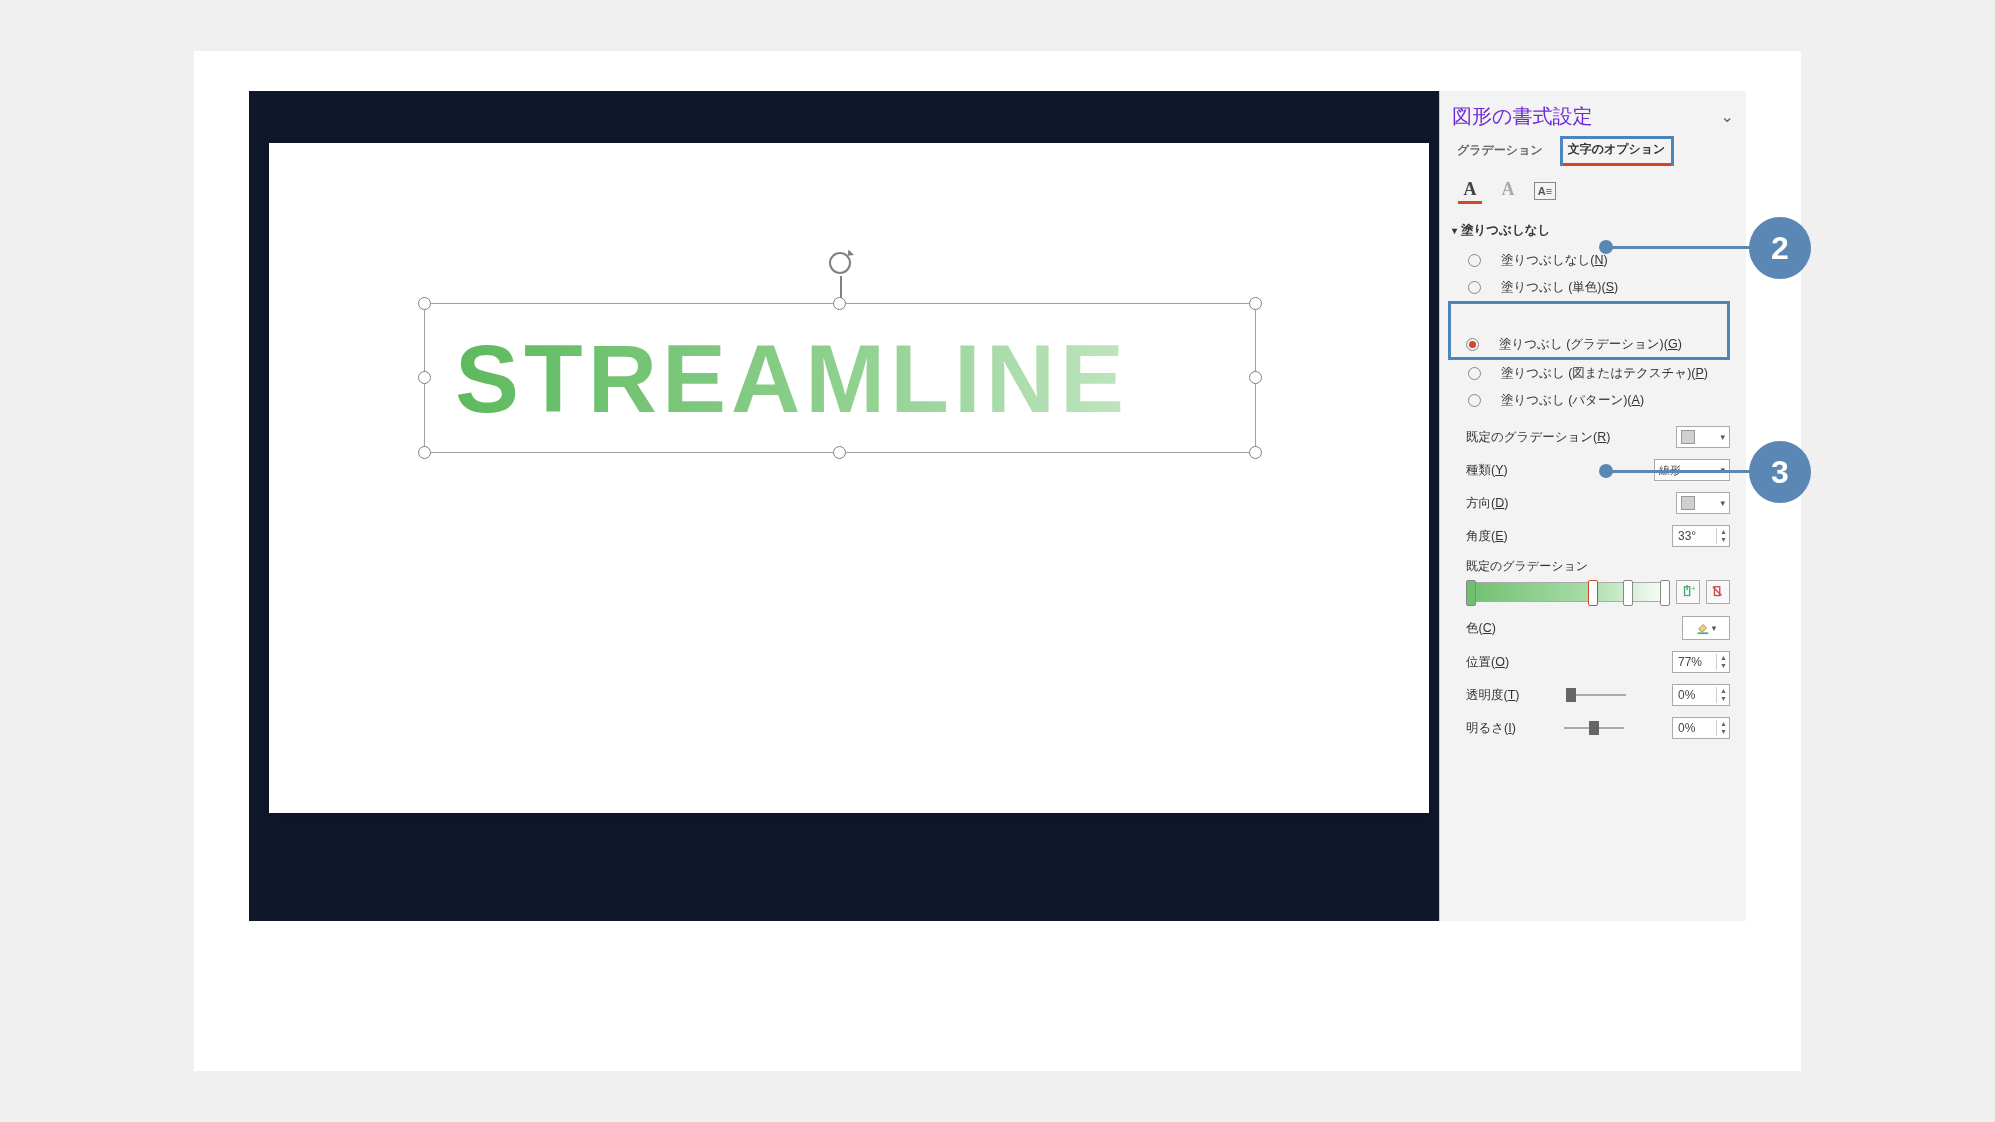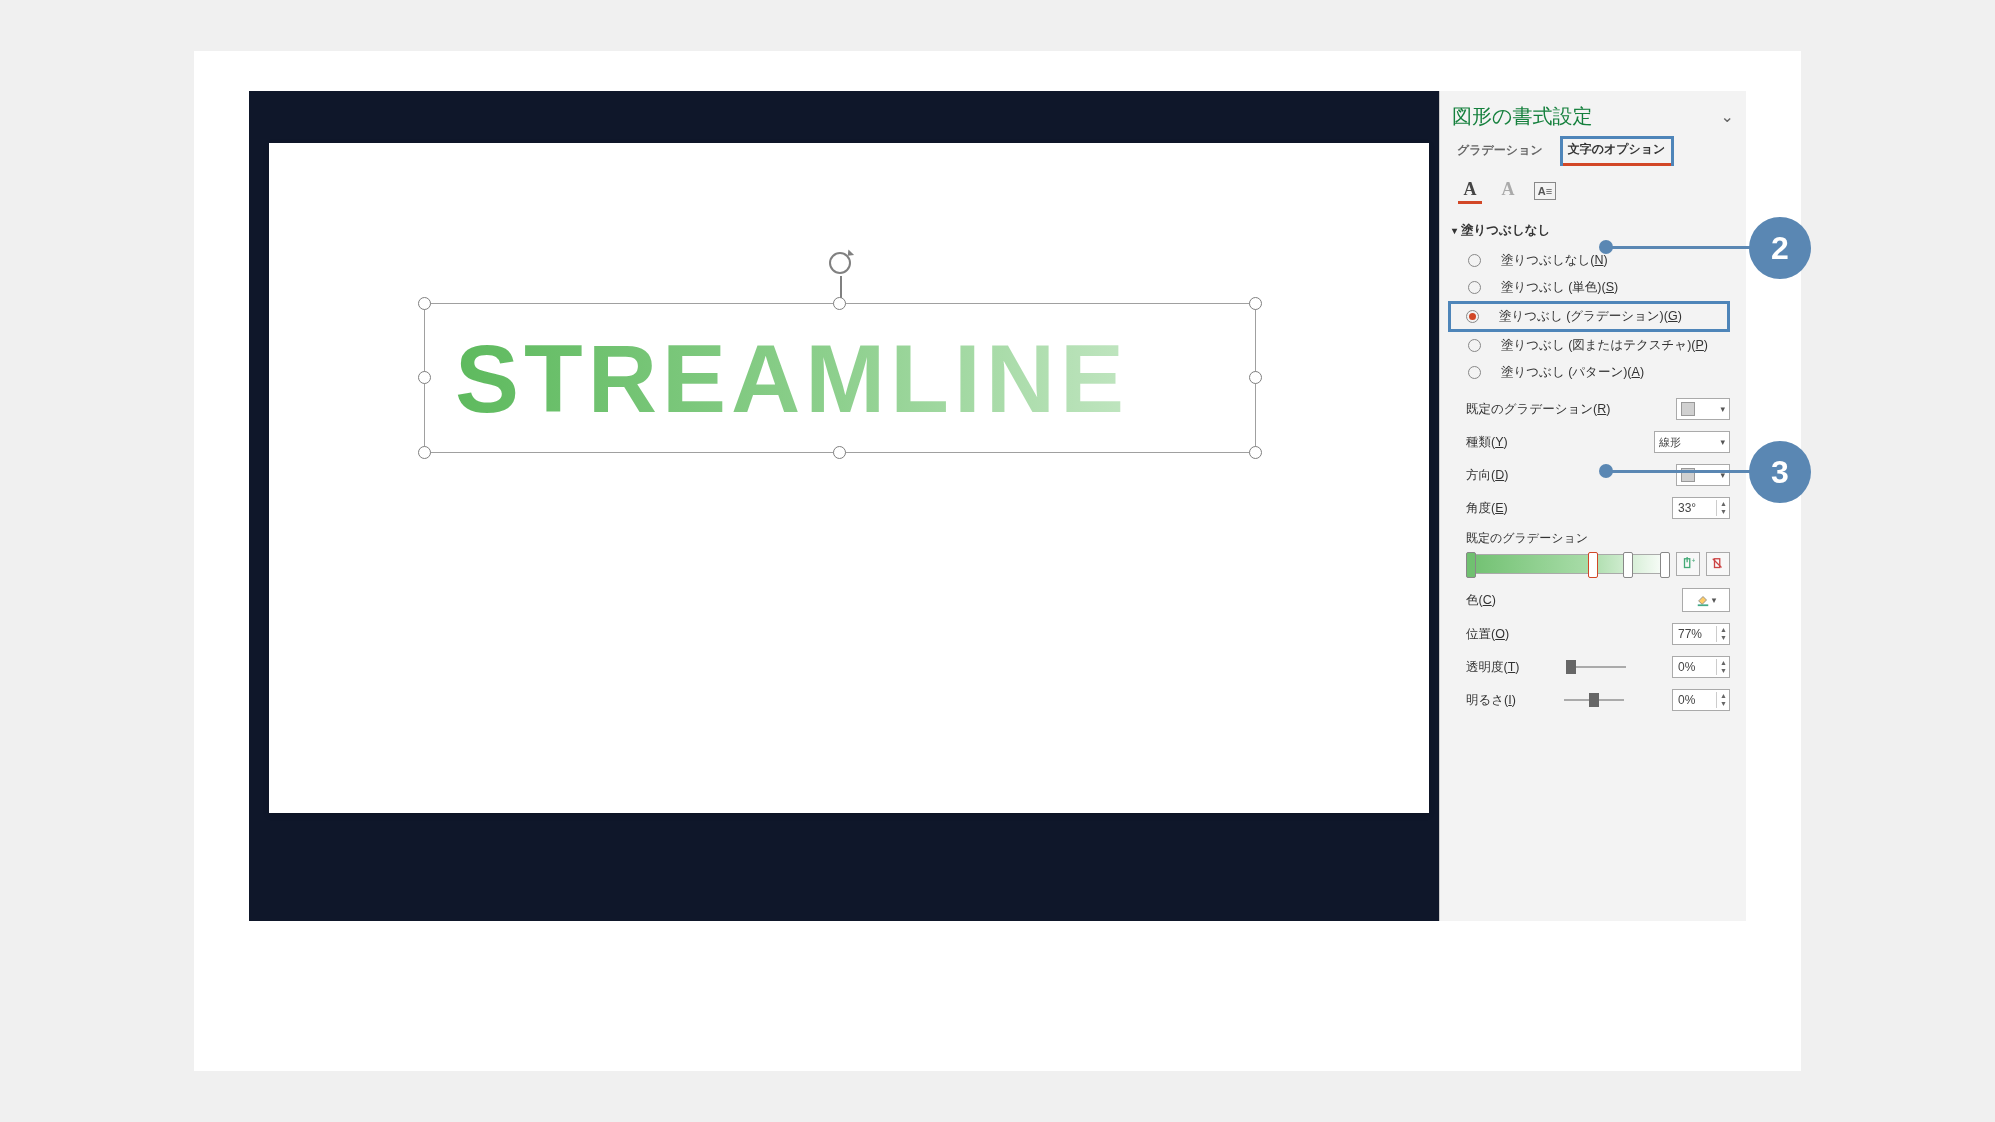--- a/index.html
+++ b/index.html
@@ -13,21 +13,21 @@
     .handle { position: absolute; width: 13px; height: 13px; background: #fff; border: 1.5px solid #808080; border-radius: 50%; }
     .h-tl { top: -7px; left: -7px; } .h-tm { top: -7px; left: calc(50% - 7px); } .h-tr { top: -7px; right: -7px; }
     .h-ml { top: calc(50% - 7px); left: -7px; } .h-mr { top: calc(50% - 7px); right: -7px; }
     .h-bl { bottom: -7px; left: -7px; } .h-bm { bottom: -7px; left: calc(50% - 7px); } .h-br { bottom: -7px; right: -7px; }
     .rotate { position: absolute; top: -52px; left: calc(50% - 11px); width: 22px; height: 22px; border: 2px solid #808080; border-radius: 50%; }
     .rotate::after { content: ""; position: absolute; top: 22px; left: 9px; width: 2px; height: 24px; background: #808080; }
     .rotate-arrow { position: absolute; top: -4px; right: -3px; width: 0; height: 0; border-left: 5px solid #808080; border-top: 4px solid transparent; border-bottom: 4px solid transparent; transform: rotate(135deg); }
     .gradient-text { font-size: 96px; font-weight: 800; letter-spacing: 5px; padding: 20px 30px; background: linear-gradient(90deg, #5ab85a 0%, #8ed08e 50%, #d5eed5 100%); -webkit-background-clip: text; background-clip: text; color: transparent; }
     .panel { width: 334px; background: #f3f3f3; border-left: 1px solid #ccc; padding: 12px 12px 0; font-size: 13px; color: #444; position: relative; }
     .panel-title-row { display: flex; align-items: center; justify-content: space-between; margin-bottom: 6px; }
-    .panel-title { font-size: 20px; color: #15803d; }
+    .panel-title { font-size: 20px; color: #6d28d9; }
     .chevron-down { font-size: 16px; color: #666; }
     .tabs { display: flex; gap: 12px; margin-bottom: 10px; align-items: center; }
     .tab { font-size: 12px; color: #666; padding: 3px 5px 4px; cursor: pointer; position: relative; font-weight: 700; }
     .tab.active { color: #333; font-weight: 700; }
     .tab.active::after { content: ""; position: absolute; left: 0; right: 0; bottom: -3px; height: 3px; background: #d24726; }
     .tab-highlight { border: 3px solid #4e85b9; padding: 2px 6px 5px 5px; }
     .icon-row { display: flex; gap: 14px; margin: 12px 0 18px 6px; align-items: center; }
     .icon-btn { width: 24px; height: 26px; display: flex; align-items: center; justify-content: center; font-size: 18px; font-weight: 700; color: #555; cursor: pointer; border-bottom: 3px solid transparent; }
     .icon-btn.fill-icon { color: #444; border-bottom-color: #d24726; font-family: serif; }
     .icon-btn.outline-icon { color: #aaa; font-family: serif; }
@@ -122,21 +122,21 @@
       <div class="radio-group">
         <label class="radio-row">
           <span class="radio-circle"></span>
           <span><span>塗りつぶしなし</span>(<u>N</u>)</span>
         </label>
         <label class="radio-row">
           <span class="radio-circle"></span>
           <span><span>塗りつぶし (単色)</span>(<u>S</u>)</span>
         </label>
         <div class="radio-highlight">
-          <label class="radio-row" style="padding:1px 0;">
+          <label class="radio-row" style="padding:1px 0;margin-top:28px;">
             <span class="radio-circle checked"></span>
             <span><span>塗りつぶし (グラデーション)</span>(<u>G</u>)</span>
           </label>
         </div>
         <label class="radio-row">
           <span class="radio-circle"></span>
           <span><span>塗りつぶし (図またはテクスチャ)</span>(<u>P</u>)</span>
         </label>
         <label class="radio-row">
           <span class="radio-circle"></span>

